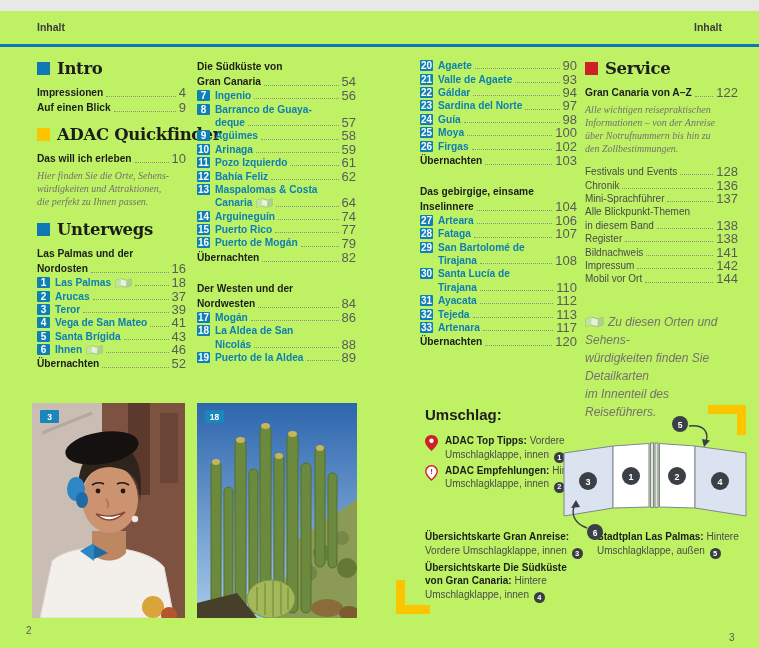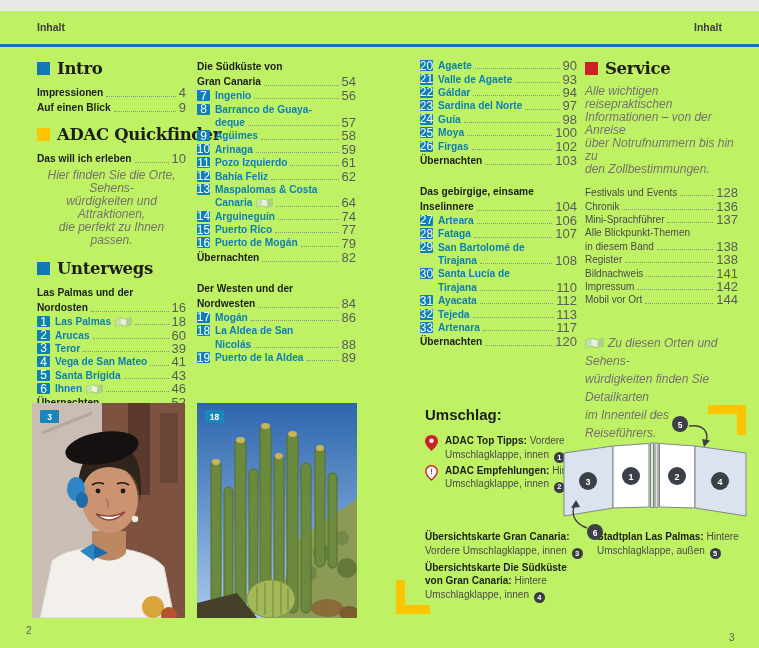--- a/index.html
+++ b/index.html
@@ -5,46 +5,46 @@
   html,body{margin:0;padding:0;background:#e8e8e8;}
   #stage{position:relative;width:759px;height:648px;background:#bef264;overflow:hidden;
          font-family:"Liberation Sans",sans-serif;color:#1d1d1b;margin-top:11px;}
   
   .hdr{position:absolute;top:10px;font-size:10.5px;font-weight:bold;color:#3c3c3c;}
   #hdr-left{left:37px;}
   #hdr-right{right:37px;}
   #rule{position:absolute;left:0;top:33px;width:759px;height:3px;background:#1177b3;}
   
   .col{position:absolute;top:48px;}
-  #col0{left:37px;width:149px;text-align:center;}
+  #col0{left:37px;width:149px;}
   #col1{left:197px;width:159px;}
   #col2{left:420px;width:157px;}
   #col3{left:585px;width:153px;}
   
   .sech{display:flex;align-items:center;gap:7px;margin:1px 0 8px;height:17px;}
   .sech .sq{width:13px;height:13px;flex:0 0 auto;}
   .sech .t{font-family:"DejaVu Serif",serif;font-weight:bold;font-size:16.5px;
            color:#1d1d1b;white-space:nowrap;letter-spacing:-0.3px;}
   
   .row{display:flex;align-items:center;height:13.4px;font-size:10.2px;}
   .row.hd{height:15px;}
   .lbl{white-space:nowrap;}
   .lbl.b{font-weight:bold;color:#1d1d1b;}
   .lbl.blue{font-weight:bold;color:#0e7eb3;}
   .lbl.plain{font-weight:normal;color:#4a4a4a;font-size:10px;}
   .dots{flex:1 1 auto;min-width:6px;border-bottom:1px dotted #8f8f8f;
         align-self:flex-end;margin:0 3px 3px 3px;}
   .pg{flex:0 0 auto;color:#5a5a5a;font-size:13px;}
   .badge{flex:0 0 auto;width:13px;height:11px;background:#0f80b5;color:#fff;
-         font-size:12px;font-weight:normal;display:inline-flex;align-items:center;
+         font-size:10px;font-weight:bold;display:inline-flex;align-items:center;
          justify-content:center;border-radius:1px;margin-right:5px;}
   .indent{padding-left:18px;}
   .mapic{width:17px;height:10px;margin-left:4px;flex:0 0 auto;}
-  .ital{font-style:italic;color:#75716e;font-size:12px;line-height:13px;
-        white-space:pre-line;margin-top:3px;}
+  .ital{font-style:italic;color:#75716e;font-size:10px;line-height:13px;
+        white-space:pre-line;margin-top:3px;font-family:Liberation Serif, serif;}
   .note{margin-top:2px;}
   .note .mapic{width:19px;height:12px;margin:0 4px 0 0;vertical-align:-2px;}
   .note .txt{font-style:italic;color:#75716e;font-size:12px;line-height:13.5px;
              white-space:pre-line;}
   
   .photo{position:absolute;top:392px;}
   #photoA{left:32px;width:153px;height:215px;}
   #photoB{left:197px;width:160px;height:215px;}
   .photo svg{display:block;width:100%;height:100%;}
   .pbadge{position:absolute;left:8px;top:7px;min-width:15px;height:13px;padding:0 2px;
@@ -135,21 +135,21 @@
           <path d="M1,3 L8,1 L7,10 L1,12 Z" fill="#c2e2a8"></path>
           <path d="M15,3 L21,1 L21,10 L14,12 Z" fill="#aecf8e"></path>
         </svg>
         <span class="dots"></span>
         <span class="pg">18</span>
       </div>
       <div class="row">
         <span class="badge">2</span>
         <span class="lbl blue">Arucas</span>
         <span class="dots"></span>
-        <span class="pg">60</span>
+        <span class="pg">37</span>
       </div>
       <div class="row">
         <span class="badge">3</span>
         <span class="lbl blue">Teror</span>
         <span class="dots"></span>
         <span class="pg">39</span>
       </div>
       <div class="row">
         <span class="badge">4</span>
         <span class="lbl blue">Vega de San Mateo</span>
@@ -403,20 +403,25 @@
       <div class="row hd">
         <span class="lbl b">Übernachten</span>
         <span class="dots"></span>
         <span class="pg">120</span>
       </div>
     </div>
   <div class="col" id="col3">
       <div class="sech">
         <span class="sq" style="background: rgb(205, 32, 39);"></span>
         <span class="t">Service</span>
+      </div>
+      <div class="row hd">
+        <span class="lbl b">Gran Canaria von A–Z</span>
+        <span class="dots"></span>
+        <span class="pg">122</span>
       </div>
       <div class="ital">Alle wichtigen reisepraktischen
 Informationen – von der Anreise
 über Notrufnummern bis hin zu
 den Zollbestimmungen.</div>
       <div style="height: 10px;"></div>
       <div class="row">
         <span class="lbl plain">Festivals und Events</span>
         <span class="dots"></span>
         <span class="pg">128</span>
@@ -557,21 +562,21 @@
               <path d="M6.5,0.8 C3.4,0.8 0.8,3.2 0.8,6.2 C0.8,9.9 6.5,15 6.5,15 C6.5,15 12.2,9.9 12.2,6.2 C12.2,3.2 9.6,0.8 6.5,0.8 Z" fill="#fff" stroke="#cd2128" stroke-width="1.4"></path>
               <text x="6.5" y="9" text-anchor="middle" font-size="8" font-weight="bold" fill="#cd2128">!</text>
             </svg></div>
           <div class="um-txt"><b>ADAC Empfehlungen: </b>Hintere Umschlagklappe, innen <span class="circ">2</span></div>
         </div>
       </div>
   </div>
   <div id="um-cols">
     <div id="um-left">
         <div class="um-item">
-          <div class="um-txt"><b>Übersichtskarte Gran Canaria: </b>Vordere Umschlagklappe, innen <span class="circ">3</span></div>
+          <div class="um-txt"><b>Übersichtskarte Gran Anreise: </b>Vordere Umschlagklappe, innen <span class="circ">3</span></div>
         </div>
         <div class="um-item">
           <div class="um-txt"><b>Übersichtskarte Die Südküste von Gran Canaria: </b>Hintere Umschlagklappe, innen <span class="circ">4</span></div>
         </div>
       </div>
     <div id="um-right">
         <div class="um-item">
           <div class="um-txt"><b>Stadtplan Las Palmas: </b>Hintere Umschlagklappe, außen <span class="circ">5</span></div>
         </div>
       </div>

